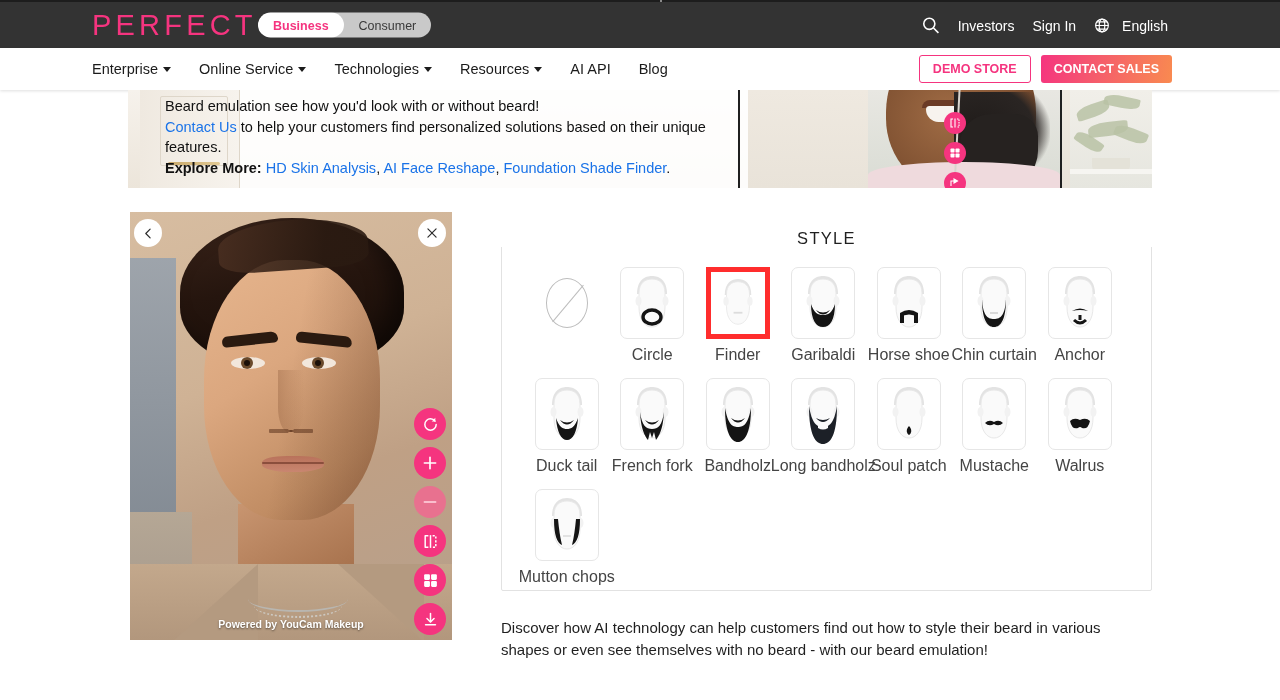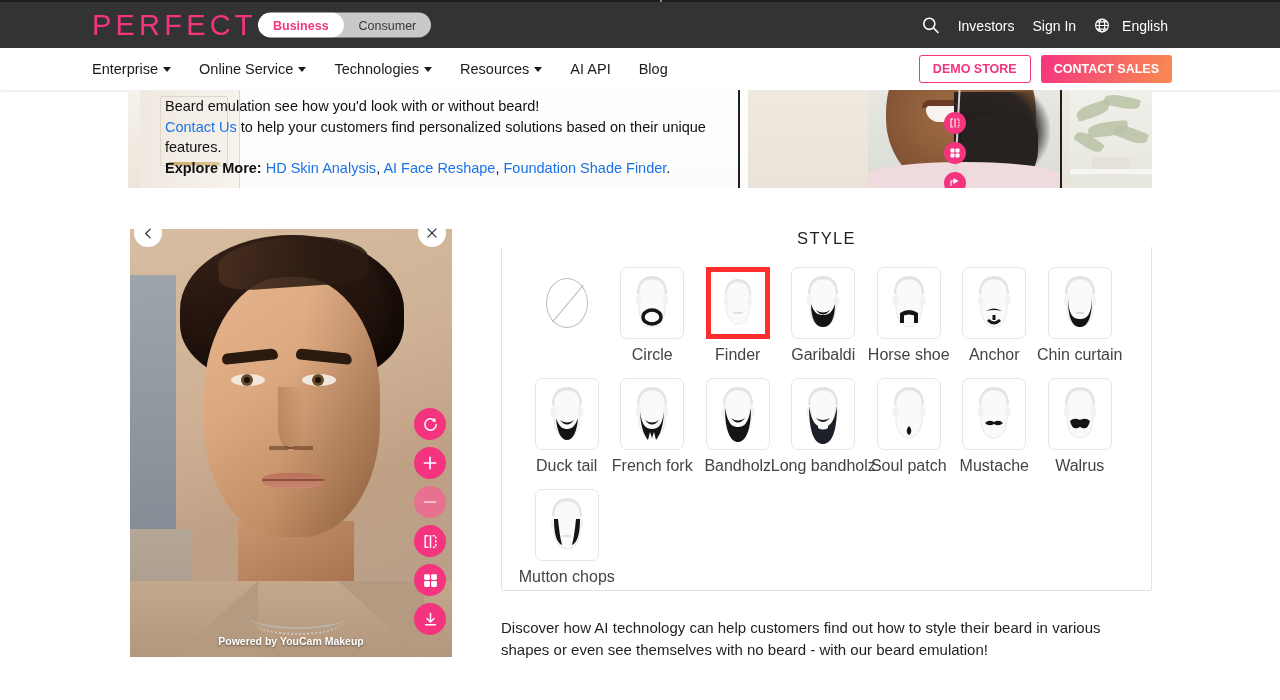--- a/index.html
+++ b/index.html
@@ -185,21 +185,21 @@
     position: absolute; left: 944px; top: 112px; display: flex; flex-direction: column; gap: 8px;
     z-index: 6;
   }
   .fab-sm {
     width: 22px; height: 22px; border-radius: 50%; background: #F5347F;
     display: flex; align-items: center; justify-content: center; cursor: pointer;
   }
 
   
   .photo-card {
-    position: absolute; left: 130px; top: 229px; width: 322px; height: 428px;
+    position: absolute; left: 130px; top: 212px; width: 322px; height: 428px;
     overflow: hidden; background: #6d28d9;
   }
   .pc-bg {
     position: absolute; inset: 0;
     background: linear-gradient(160deg, #d7bda1 0%, #cfb295 38%, #bfa085 62%, #b6a08c 100%);
   }
   .pc-wall-l {
     position: absolute; left: 0; top: 46px; width: 46px; height: 300px;
     background: linear-gradient(180deg,#9ba3ac,#7d8792); opacity: .95;
   }
@@ -635,39 +635,39 @@
       <div class="cap">Horse shoe</div>
     </div>
 
     <div class="cell">
       <div class="thumb">
         <svg class="face-ico" width="52" height="60" viewBox="0 0 52 60">
           <path d="M11 21 C11 7 19 3 26 3 C33 3 41 7 41 21 Z" fill="#e3e3e3"></path>
           <path d="M13 20 C13 10 19 6 26 6 C33 6 39 10 39 20 L39 34 C39 47 33 54 26 54 C19 54 13 47 13 34 Z" fill="#fafafa" stroke="#e8e8e8" stroke-width="1"></path>
           <ellipse cx="12.5" cy="28" rx="3" ry="5" fill="#f2f2f2"></ellipse>
             <ellipse cx="39.5" cy="28" rx="3" ry="5" fill="#f2f2f2"></ellipse>
+          <path d="M14 26 C14 46 19 54 26 54 C33 54 38 46 38 26 C37 42 33 46 26 46 C19 46 15 42 14 26 Z" fill="#141414"></path>
+          <line x1="22" y1="40" x2="30" y2="40" stroke="#cfcfcf" stroke-width="1.5"></line>
+        </svg>
+      </div>
+      <div class="cap">Chin curtain</div>
+    </div>
+
+    <div class="cell">
+      <div class="thumb">
+        <svg class="face-ico" width="52" height="60" viewBox="0 0 52 60">
+          <path d="M11 21 C11 7 19 3 26 3 C33 3 41 7 41 21 Z" fill="#e3e3e3"></path>
+          <path d="M13 20 C13 10 19 6 26 6 C33 6 39 10 39 20 L39 34 C39 47 33 54 26 54 C19 54 13 47 13 34 Z" fill="#fafafa" stroke="#e8e8e8" stroke-width="1"></path>
+          <ellipse cx="12.5" cy="28" rx="3" ry="5" fill="#f2f2f2"></ellipse>
+            <ellipse cx="39.5" cy="28" rx="3" ry="5" fill="#f2f2f2"></ellipse>
           <path d="M18 38 Q26 33 34 38 Q26 36 18 38 Z" fill="#141414"></path>
           <path d="M26 42 L26 47 M20 47 Q26 53 32 47" fill="none" stroke="#141414" stroke-width="3"></path>
         </svg>
       </div>
       <div class="cap">Anchor</div>
-    </div>
-
-    <div class="cell">
-      <div class="thumb">
-        <svg class="face-ico" width="52" height="60" viewBox="0 0 52 60">
-          <path d="M11 21 C11 7 19 3 26 3 C33 3 41 7 41 21 Z" fill="#e3e3e3"></path>
-          <path d="M13 20 C13 10 19 6 26 6 C33 6 39 10 39 20 L39 34 C39 47 33 54 26 54 C19 54 13 47 13 34 Z" fill="#fafafa" stroke="#e8e8e8" stroke-width="1"></path>
-          <ellipse cx="12.5" cy="28" rx="3" ry="5" fill="#f2f2f2"></ellipse>
-            <ellipse cx="39.5" cy="28" rx="3" ry="5" fill="#f2f2f2"></ellipse>
-          <path d="M14 26 C14 46 19 54 26 54 C33 54 38 46 38 26 C37 42 33 46 26 46 C19 46 15 42 14 26 Z" fill="#141414"></path>
-          <line x1="22" y1="40" x2="30" y2="40" stroke="#cfcfcf" stroke-width="1.5"></line>
-        </svg>
-      </div>
-      <div class="cap">Chin curtain</div>
     </div>
 
     <div class="cell">
       <div class="thumb">
         <svg class="face-ico" width="52" height="60" viewBox="0 0 52 60">
           <path d="M11 21 C11 7 19 3 26 3 C33 3 41 7 41 21 Z" fill="#e3e3e3"></path>
           <path d="M13 20 C13 10 19 6 26 6 C33 6 39 10 39 20 L39 34 C39 47 33 54 26 54 C19 54 13 47 13 34 Z" fill="#fafafa" stroke="#e8e8e8" stroke-width="1"></path>
           <ellipse cx="12.5" cy="28" rx="3" ry="5" fill="#f2f2f2"></ellipse>
             <ellipse cx="39.5" cy="28" rx="3" ry="5" fill="#f2f2f2"></ellipse>
           <path d="M15 34 C16 48 20 56 26 56 C32 56 36 48 37 34 C34 43 30 45 26 45 C22 45 18 43 15 34 Z" fill="#141414"></path>

